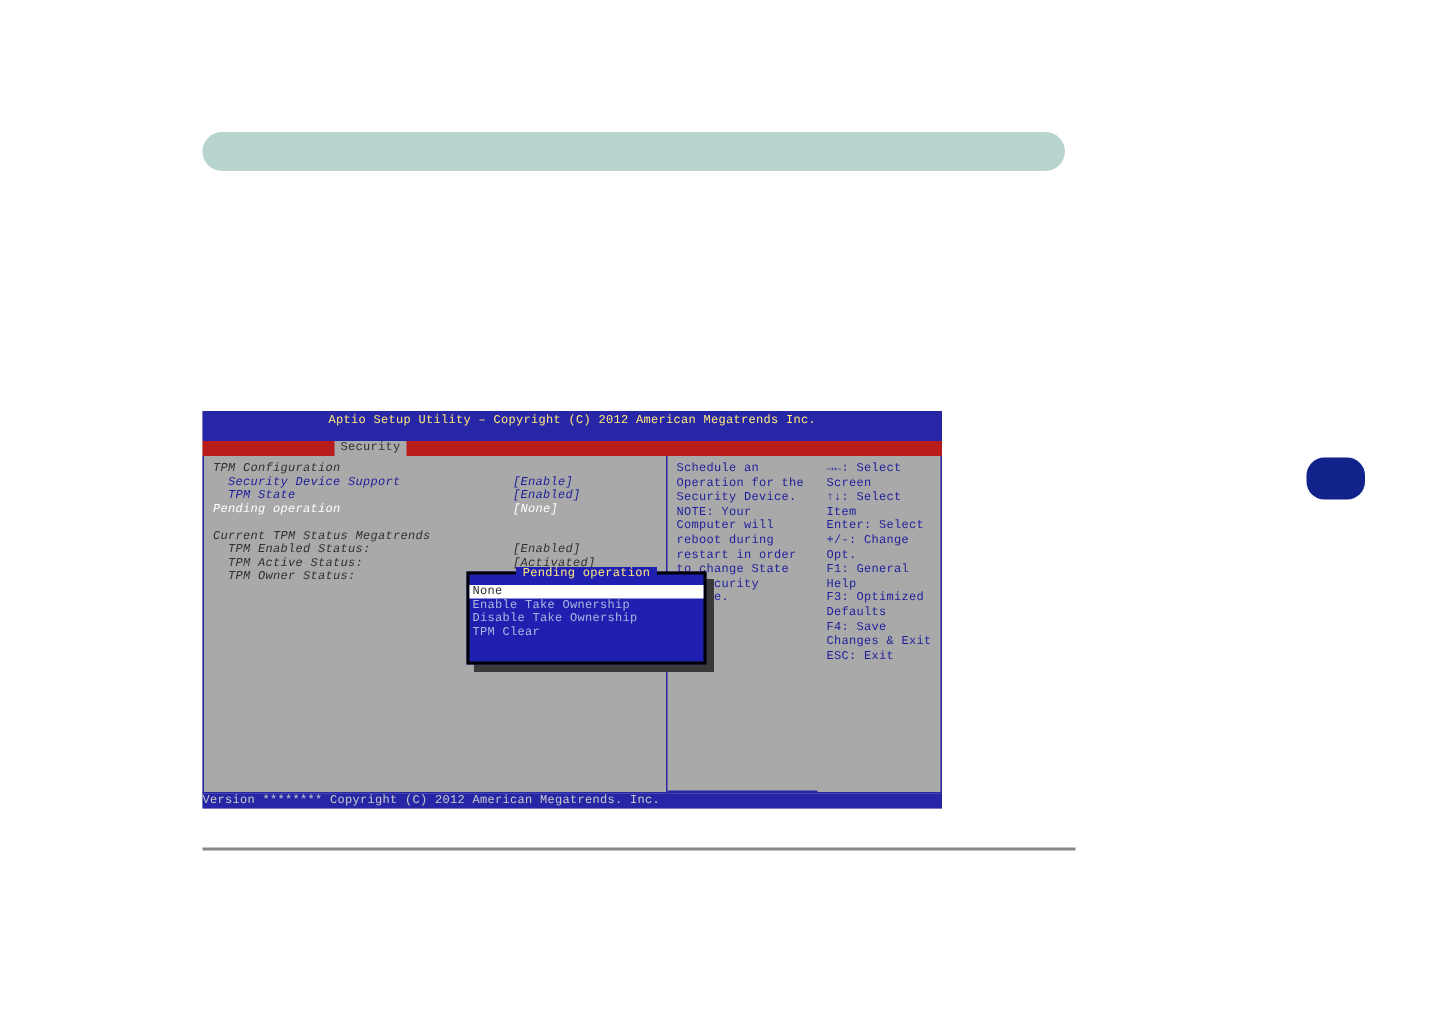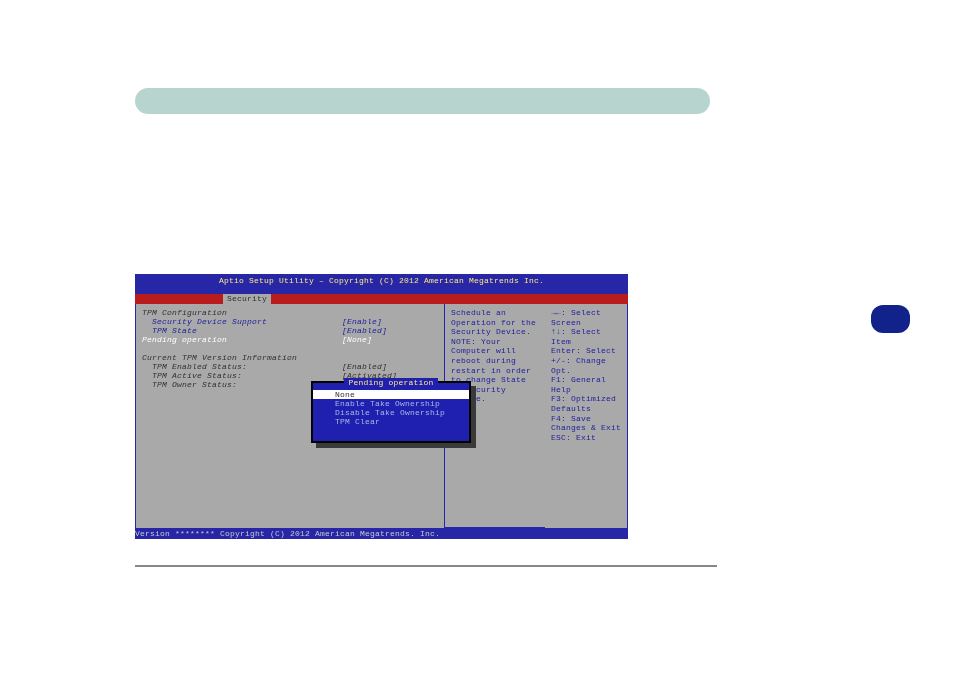--- a/index.html
+++ b/index.html
@@ -129,21 +129,21 @@
     text-align: center;
   }
   .popup-title {
     background: #2020b0;
     color: #ffe87c;
     padding: 0 4px;
   }
   .popup-items { margin-top: 6px; }
   .popup-item {
     color: #a8b8e0;
-    padding: 0 22px;
+    padding: 0 2px;
     height: 9px;
     line-height: 9px;
   }
   .popup-item.selected {
     background: #ffffff;
     color: #303030;
   }
   .thin-bar {
     position: absolute;
     left: 135px;
@@ -179,21 +179,21 @@
       <div class="row">
         <span class="lbl blue">  TPM State</span>
           <span class="val blue">[Enabled]</span>
       </div>
       <div class="row white">
         <span class="lbl">Pending operation</span>
           <span class="val">[None]</span>
       </div>
       <div class="row"></div>
       <div class="row dark">
-          <span class="lbl">Current TPM Version Information</span>
+          <span class="lbl">Current TPM Status Megatrends</span>
         </div>
       <div class="row dark">
         <span class="lbl">  TPM Enabled Status:</span>
           <span class="val">[Enabled]</span>
       </div>
       <div class="row dark">
         <span class="lbl">  TPM Active Status:</span>
           <span class="val">[Activated]</span>
       </div>
       <div class="row dark">

